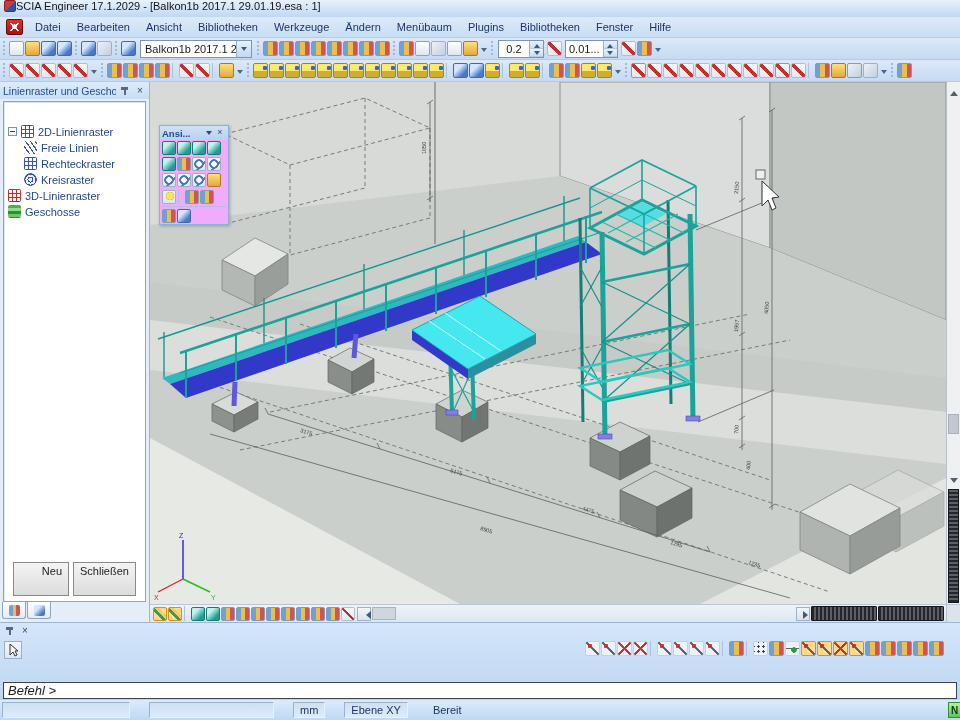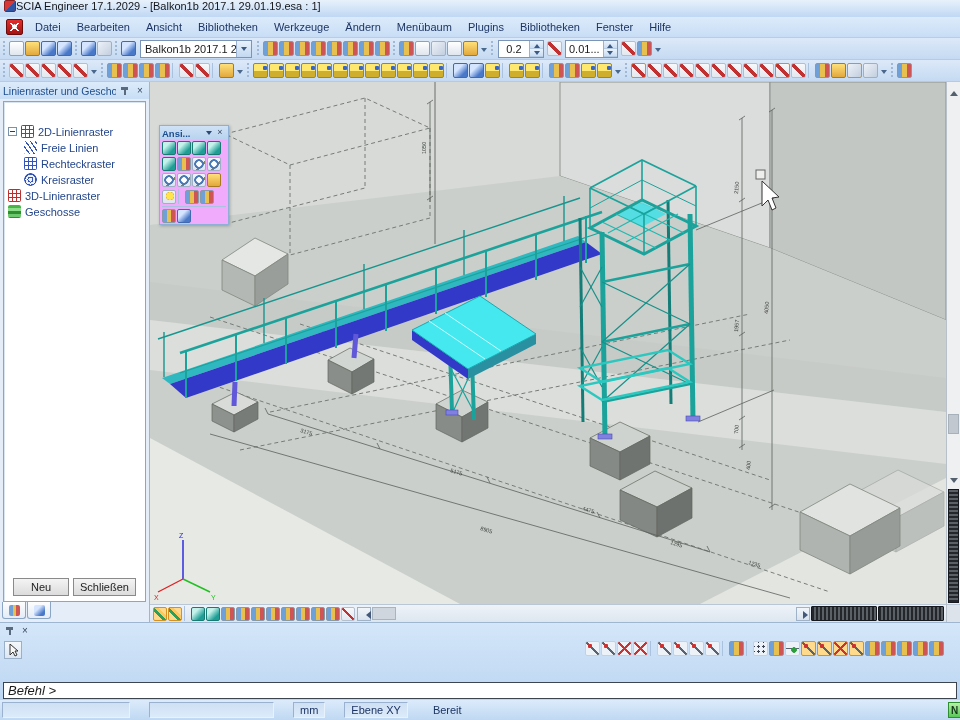--- a/index.html
+++ b/index.html
@@ -74,21 +74,21 @@
   .pinbtn::after{content:"";position:absolute;left:5px;top:5px;width:1.5px;height:5px;background:#5a6a7e;}
   .xbtn{width:12px;height:12px;font-size:10px;line-height:11px;text-align:center;color:#3a4a60;}
   .dock-body{flex:1;margin:2px 3px 0 3px;background:#fff;border:1px solid #8aa6c4;box-shadow:inset 1px 1px 0 #d8e4f0;display:flex;flex-direction:column;min-height:0;}
   .tree{flex:1;padding:6px 2px 2px 4px;overflow:hidden;margin-top:16px;}
   .trow{display:flex;align-items:center;gap:4px;height:15px;margin-bottom:1px;font-size:11px;color:#24468c;white-space:nowrap;}
   .trow .indent{width:12px;flex:0 0 auto;}
   .trow .ticon{width:13px;height:13px;border:none;}
   .expander{width:9px;height:9px;border:1px solid #7a93ad;background:#fff;position:relative;flex:0 0 auto;}
   .expander::after{content:"";position:absolute;left:1px;top:3px;width:5px;height:1px;background:#20406a;}
   .dock-btnrow{display:flex;gap:4px;justify-content:center;padding:4px 4px 5px 4px;}
-  .dock-btnrow .btn{min-width:56px;height:18px;background:linear-gradient(180deg,#f4f4f4,#dcdcdc);border:1px solid #8a8a8a;font-size:11px;color:#222;text-align:center;line-height:16px;padding:0 6px;}
+  .dock-btnrow .btn{min-width:56px;height:34px;background:linear-gradient(180deg,#f4f4f4,#dcdcdc);border:1px solid #8a8a8a;font-size:11px;color:#222;text-align:right;line-height:16px;padding:0 6px;}
   .dock-tabs{height:20px;display:flex;align-items:flex-start;padding:0 2px;gap:1px;}
   .dock-tab{width:24px;height:17px;background:linear-gradient(180deg,#fdfdfd,#e4ecf6);border:1px solid #8aa6c4;border-top:none;border-radius:0 0 3px 3px;display:flex;align-items:center;justify-content:center;}
   .dock-tab .ticon{width:11px;height:11px;border:none;}
 
   
   .viewport{flex:1;position:relative;background:#d2d6d2;min-width:0;display:flex;}
   .vp-left{flex:1;display:flex;flex-direction:column;min-width:0;}
   .scene{flex:1;position:relative;min-height:0;}
   .scene svg{position:absolute;inset:0;width:100%;height:100%;}
   .vp-bottombar{height:18px;background:linear-gradient(180deg,#eef3f8,#dde6f0);border-top:1px solid #b8c6d6;display:flex;align-items:center;padding:0 2px;gap:1px;flex:0 0 auto;}

